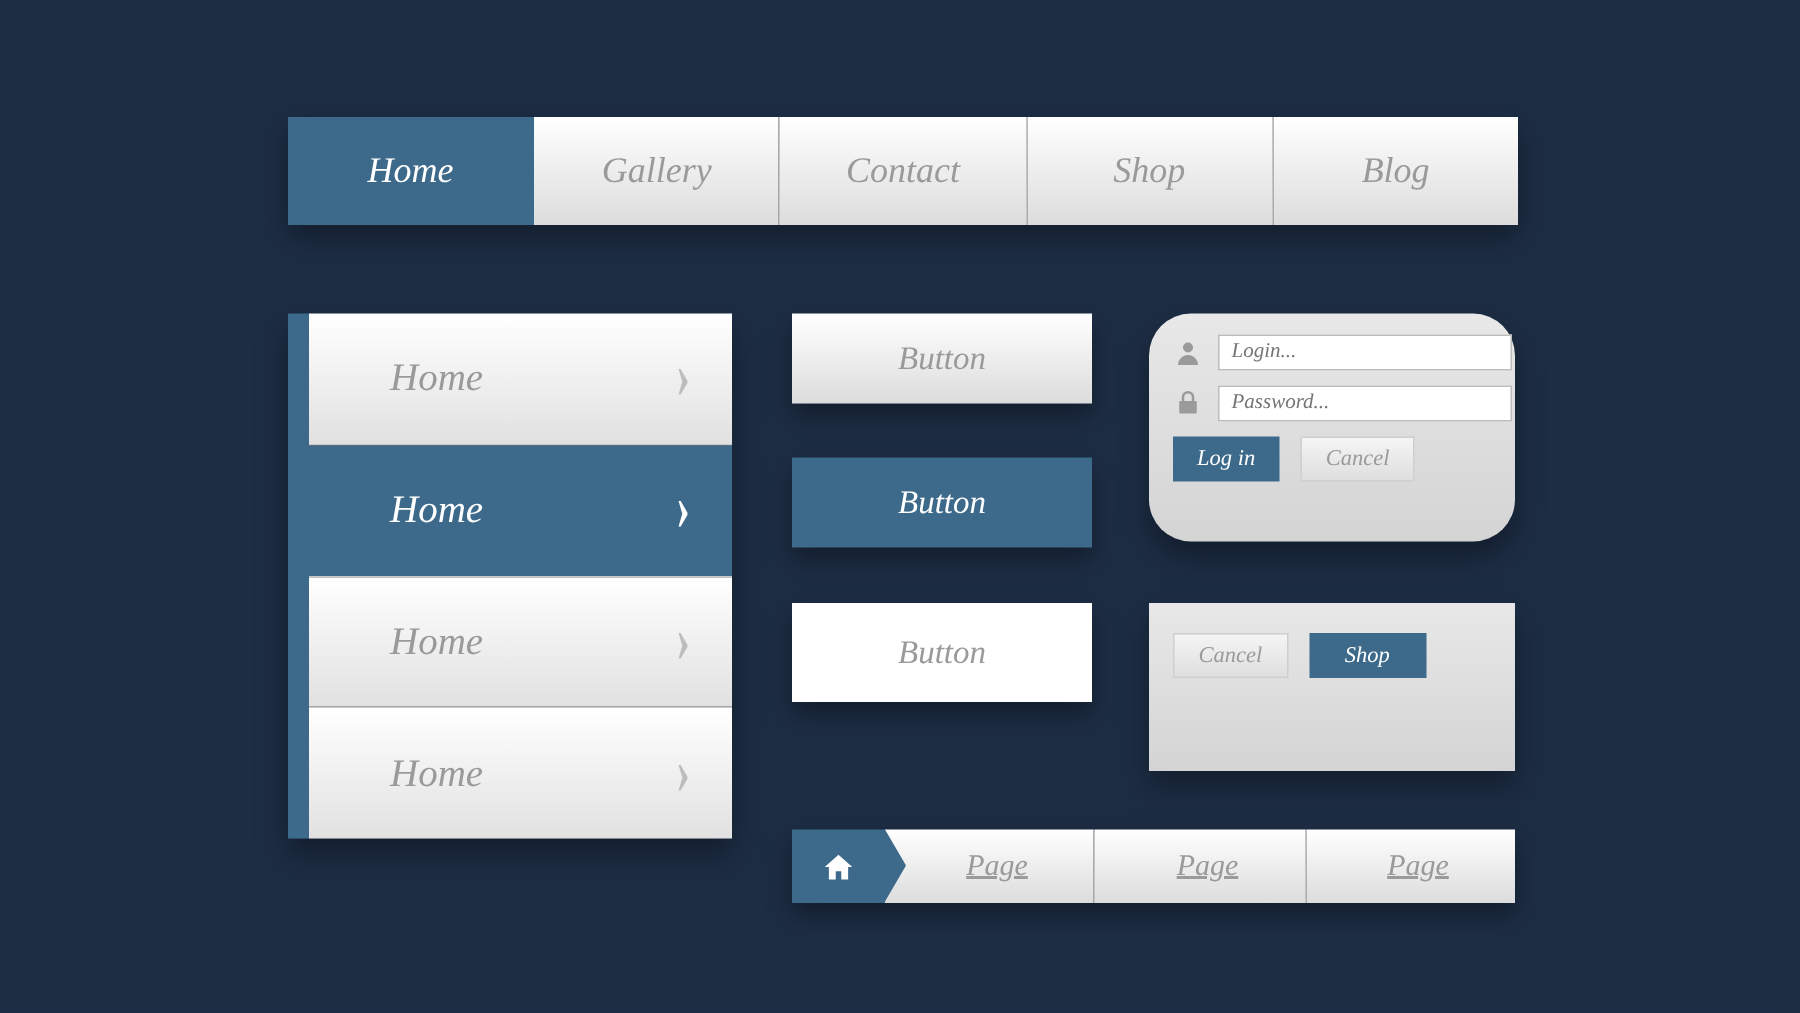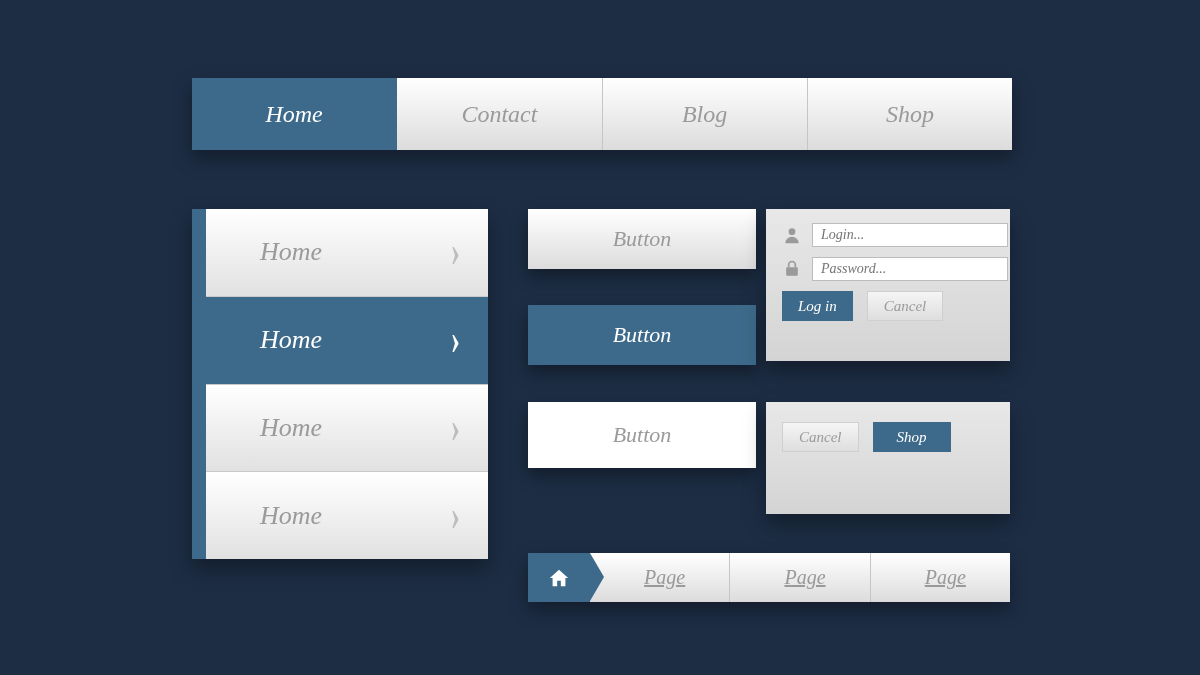--- a/index.html
+++ b/index.html
@@ -82,21 +82,21 @@
     font-size: 28px;
     font-weight: bold;
     transform: scaleY(1.6);
   }
   .sidenav .item.active .chev { color: #ffffff; }
   .sidenav .item .chev.inactive { color: #bdbdbd; }
 
   
   .btn {
     position: absolute;
-    width: 228px;
+    width: 200px;
     height: 60px;
     display: flex;
     align-items: center;
     justify-content: center;
     font-size: 22px;
     box-shadow: 0 8px 16px rgba(0,0,0,0.35);
     cursor: pointer;
   }
   .btn.grey {
     background: linear-gradient(#ffffff, #dcdcdc);
@@ -119,20 +119,21 @@
     position: absolute;
     background: linear-gradient(#e8e8e8, #d4d4d4);
     box-shadow: 0 10px 20px rgba(0,0,0,0.35);
     padding: 14px 16px 14px 16px;
   }
   .login-panel {
     top: 209px;
     left: 766px;
     width: 244px;
     height: 152px;
+    border-radius: 28px;
   }
   .form-row {
     display: flex;
     align-items: center;
     margin-bottom: 10px;
     gap: 10px;
   }
   .form-row .icn {
     width: 24px;
     display: flex;
@@ -227,27 +228,30 @@
   svg { display: block; }
 </style>
 </head>
 <body>
 
 <div class="topnav">
   <div class="tab active">
       <span>Home</span>
     </div>
   <div class="tab">
+      <span>Gallery</span>
+    </div>
+  <div class="tab">
       <span>Contact</span>
+    </div>
+  <div class="tab">
+      <span>Shop</span>
     </div>
   <div class="tab">
       <span>Blog</span>
-    </div>
-  <div class="tab">
-      <span>Shop</span>
     </div>
 </div>
 
 <div class="sidenav">
   <div class="stripe"></div>
   <div class="items">
     <div class="item">
       <span>Home</span>
       <span class="chev inactive">›</span>
     </div>

